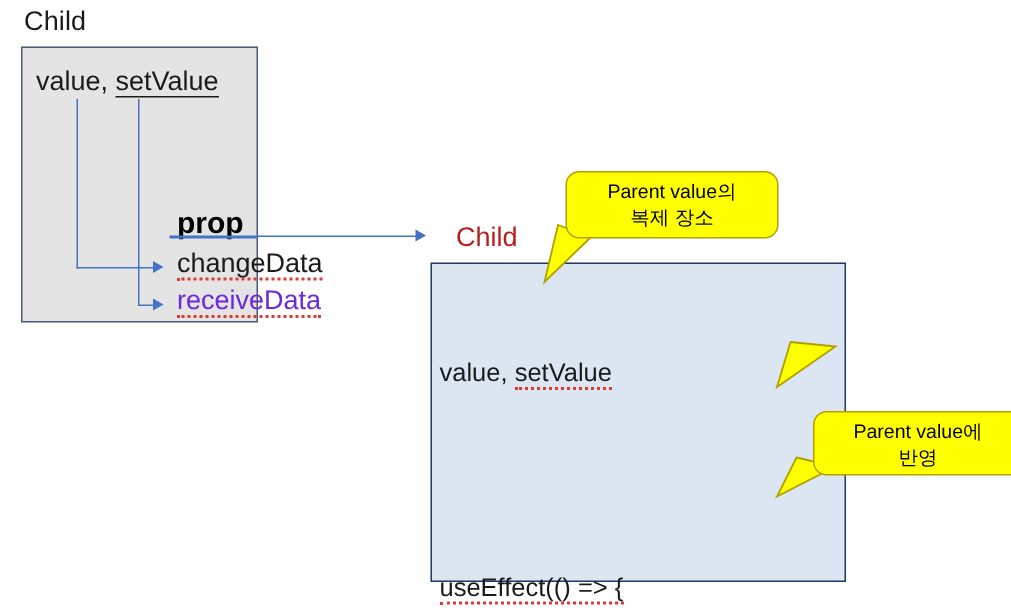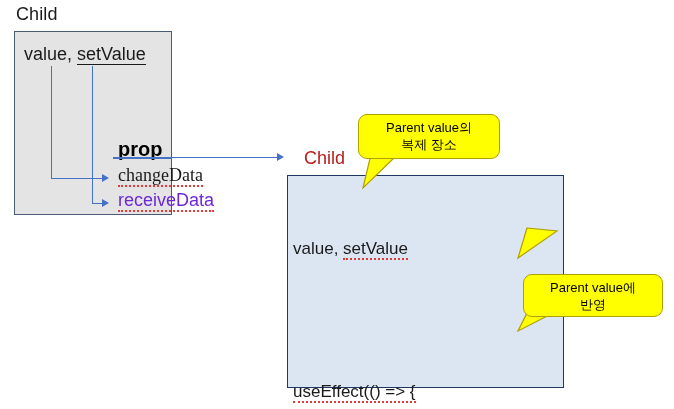--- a/index.html
+++ b/index.html
@@ -36,21 +36,21 @@
   #prop-label{
     left:118px;top:138px;
     font-size:20px;font-weight:bold;color:#000;
   }
   #prop-underline{
     left:113px;top:158px;width:59px;height:0;
     border-top:1.4px solid #4472c4;
   }
   #change-data{
     left:118px;top:165px;
-    font-size:18px;color:#1a1a1a;white-space:nowrap;font-family:Liberation Serif, serif;
+    font-size:18px;color:#1a1a1a;white-space:nowrap;
   }
   #receive-data{
     left:118px;top:190px;
     font-size:18px;color:#6d28d9;white-space:nowrap;
   }
   .squig{
     border-bottom:2px dotted #e03a34;
     padding-bottom:0px;
   }
 
@@ -99,20 +99,21 @@
     position:absolute;
     background:#ffff00;
     border:1.2px solid #b0a000;
     border-radius:9px;
     color:#000;
     text-align:center;
     box-sizing:border-box;
     font-size:13px;
     line-height:17px;
     padding-top:4px;
+    margin-left:19px;
   }
   .tail{position:absolute;overflow:visible;}
 
   #callout-1{left:358px;top:114px;width:142px;height:45px;}
   #tail-1{left:350px;top:150px;width:60px;height:48px;}
 
   #callout-2{left:520px;top:199px;width:142px;height:37px;padding-top:7px;}
   #tail-2{left:505px;top:228px;width:70px;height:40px;}
 
   #callout-3{left:523px;top:274px;width:140px;height:43px;}

